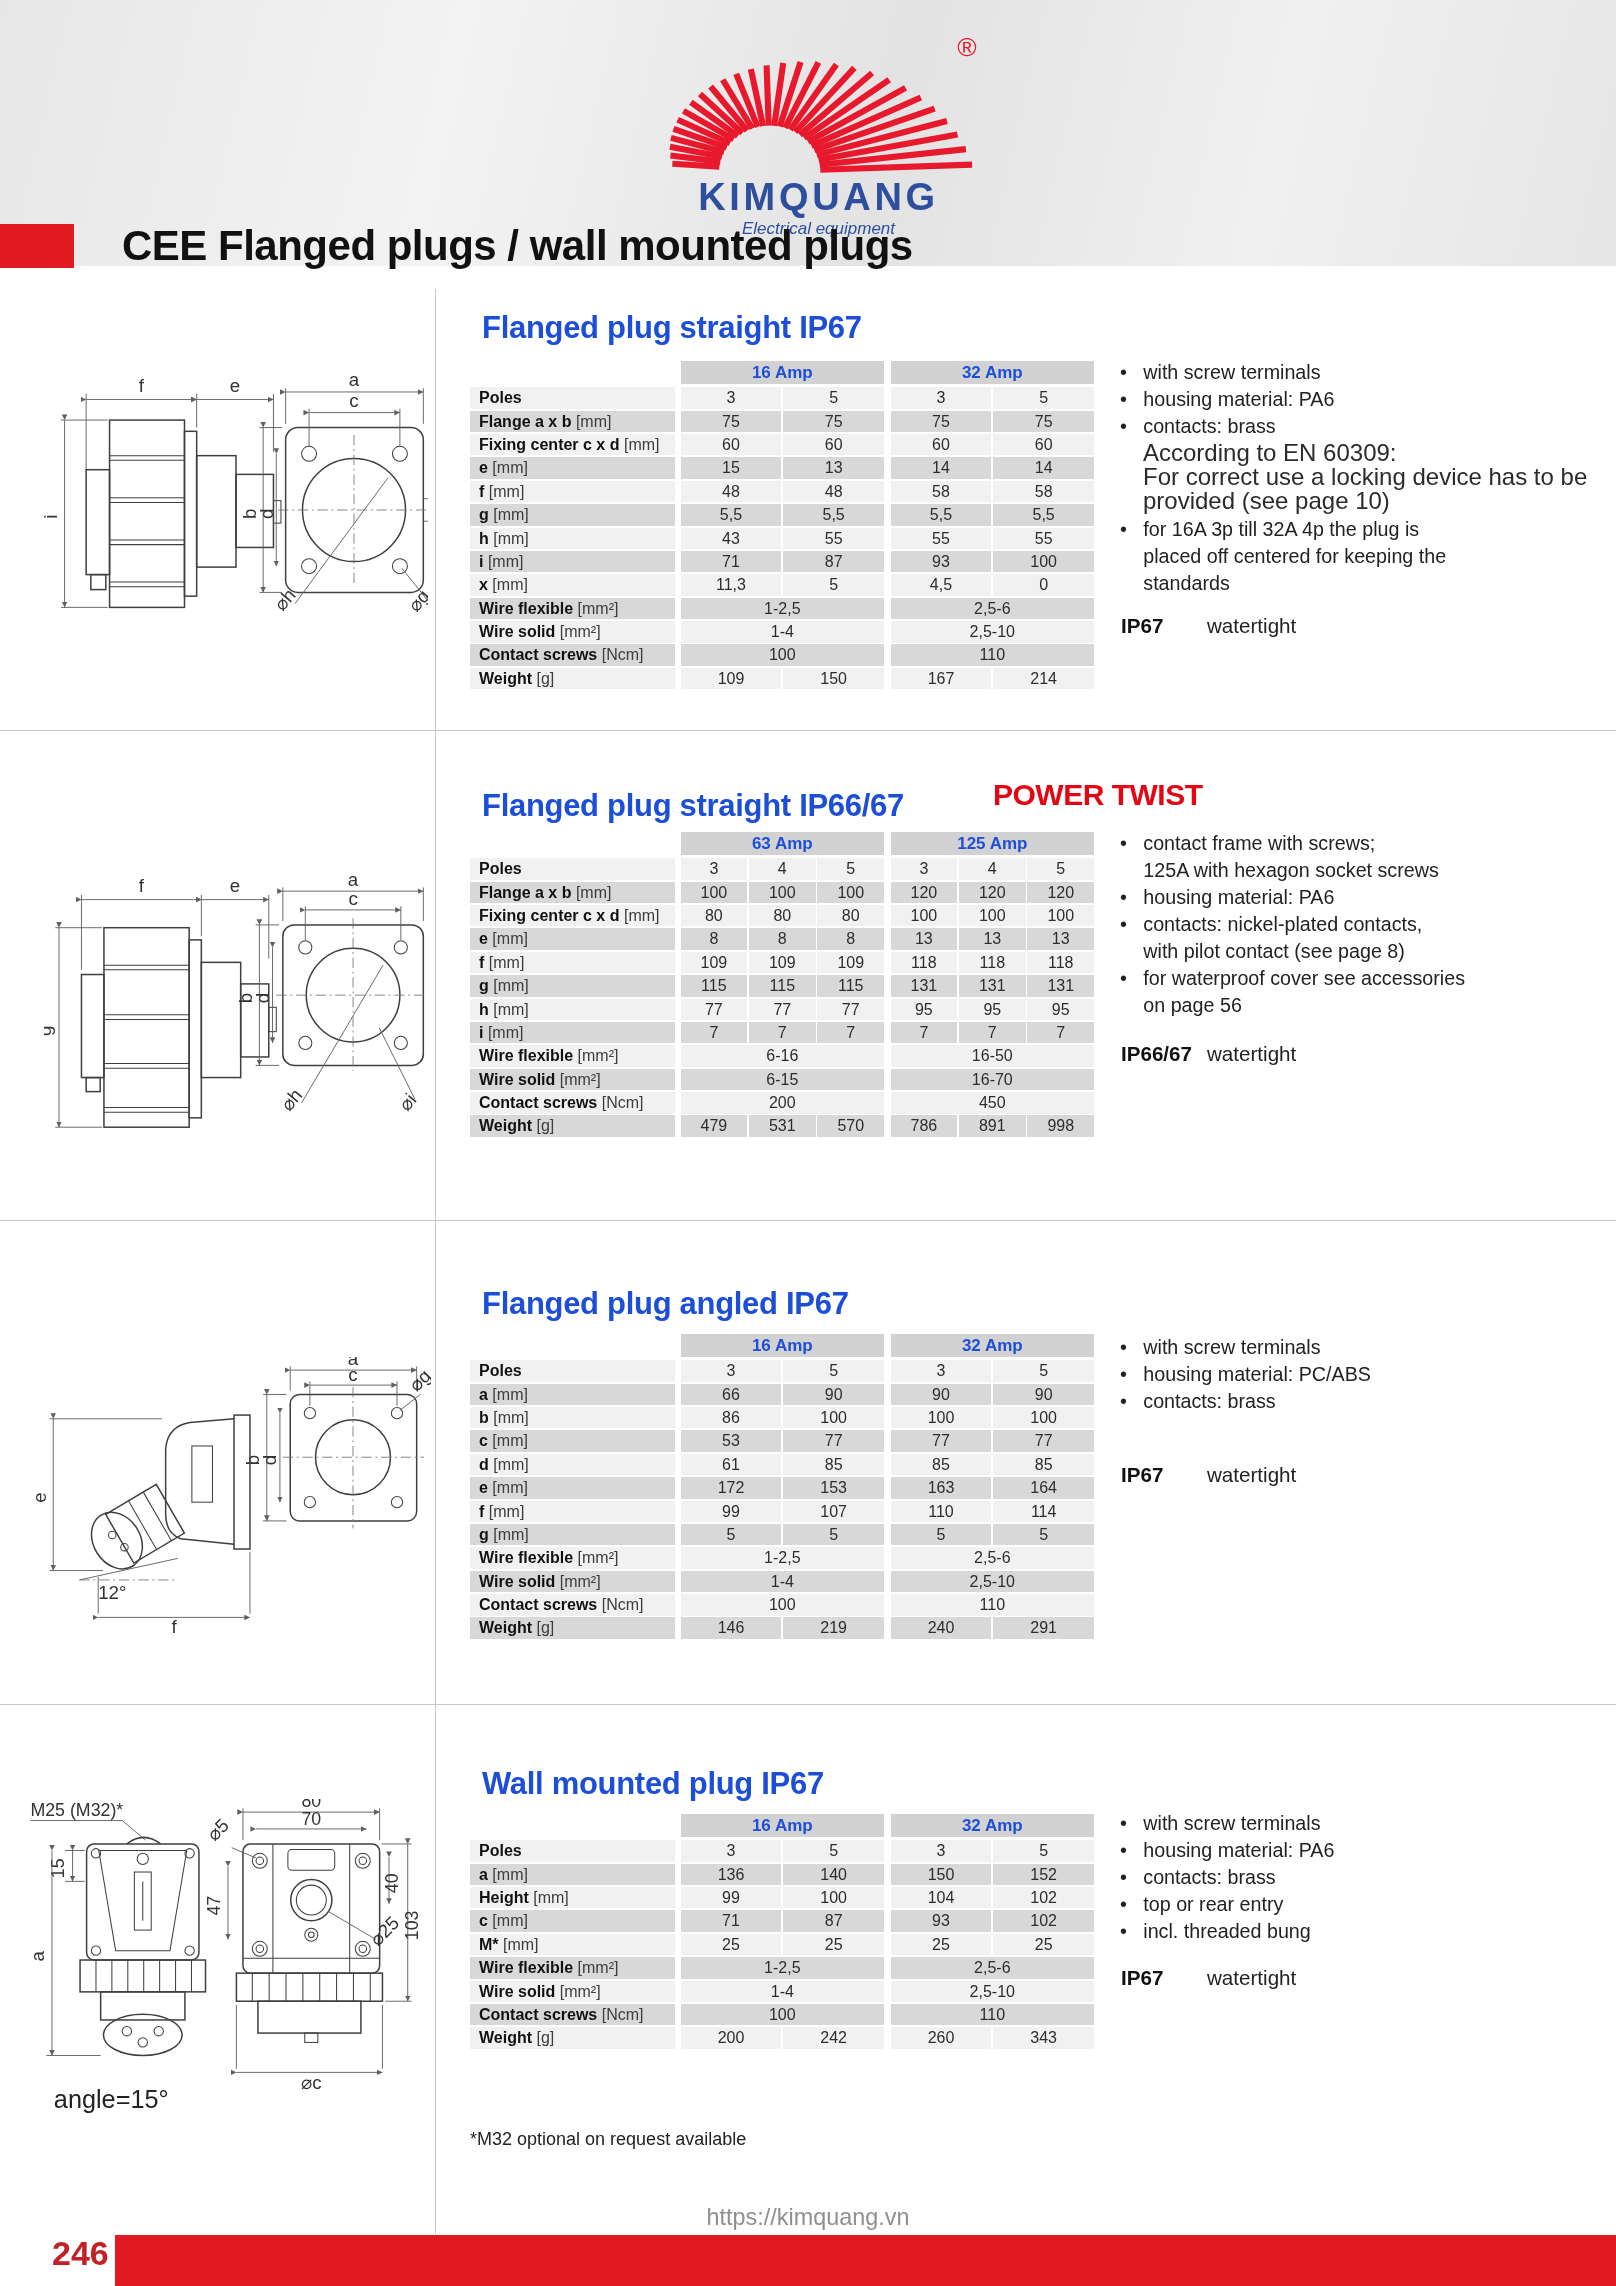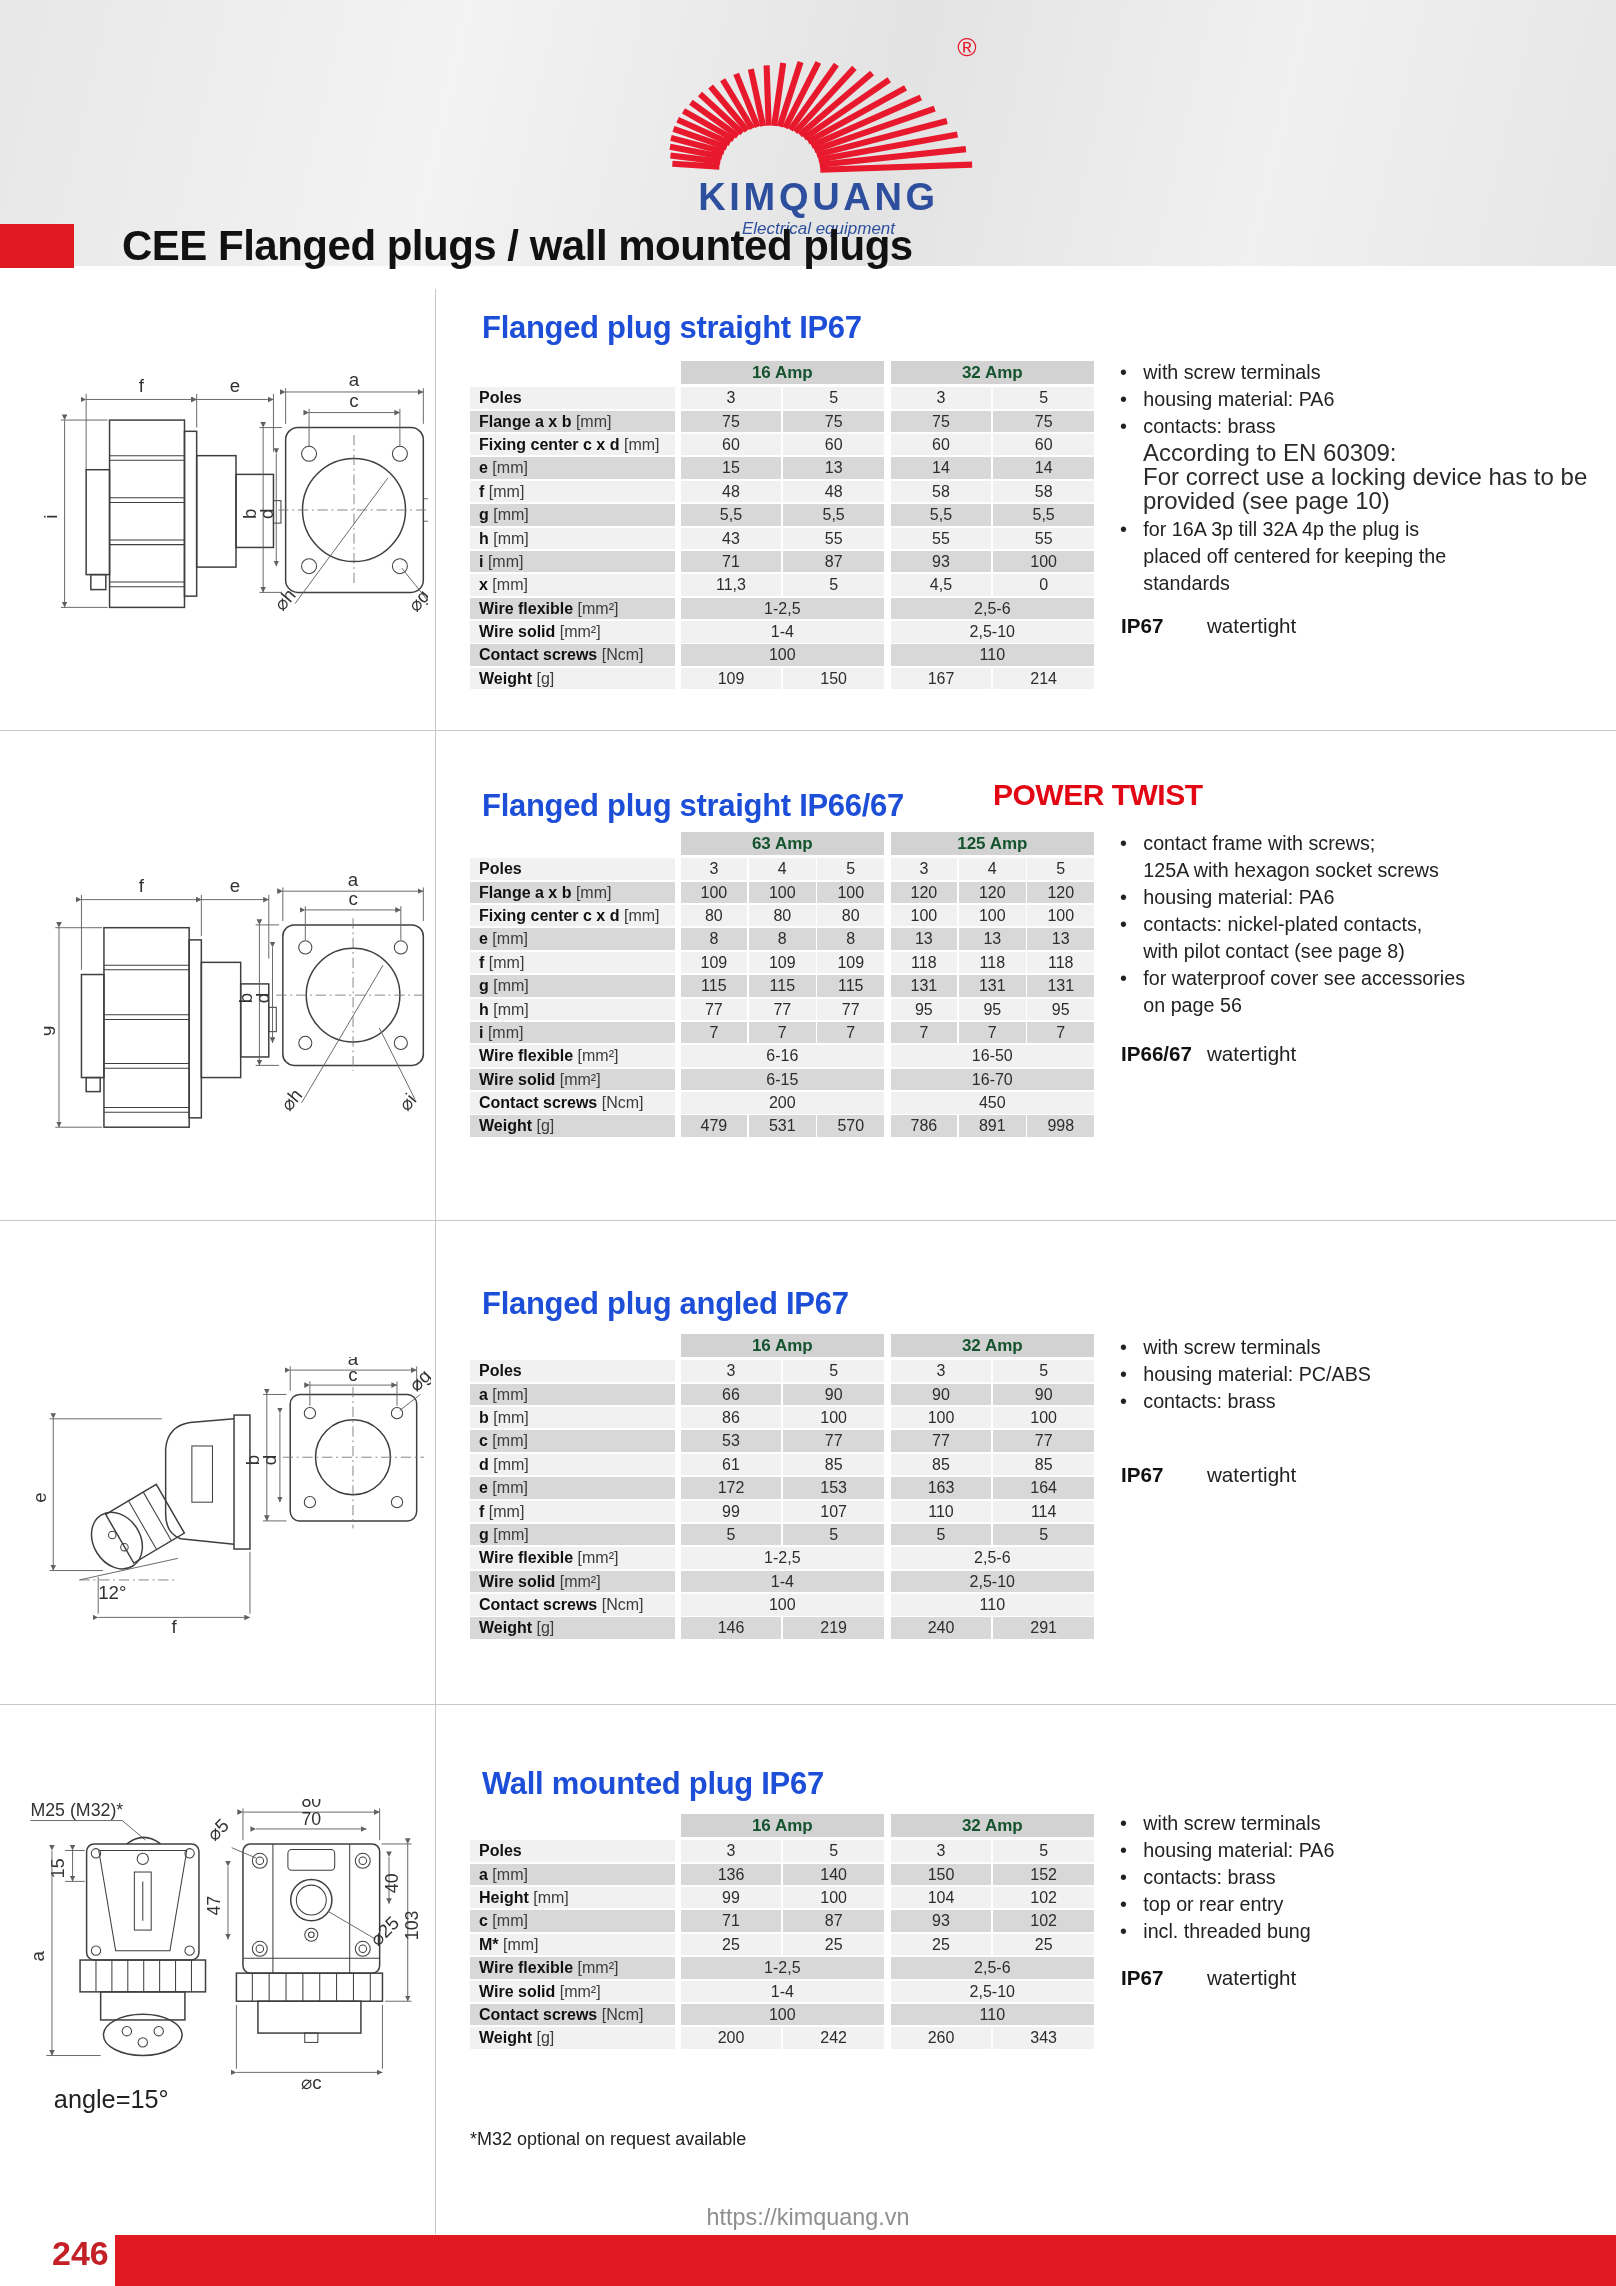--- a/index.html
+++ b/index.html
@@ -26,21 +26,21 @@
 
   
   .spec-table { position:absolute; width:624px; }
   .t-row { display:flex; height:21.5px; line-height:21.5px; margin-bottom:1.9px; gap:5.6px; font-size:16px; }
   .t-head { height:23.4px; line-height:23.4px; margin-bottom:2.8px; }
   .t-label { flex:0 0 205px; width:205px; padding-left:9px; white-space:nowrap; overflow:hidden; }
   .t-label b { font-weight:bold; color:#111; }
   .t-label .unit { font-weight:normal; color:#3c3c3c;margin-top:43px; }
   .t-vals { flex:1; display:flex; gap:6.6px; }
   .t-group { flex:1; display:flex; gap:1.9px; }
-  .t-group-head { flex:1; background:#d2d2d2; text-align:center; font-weight:bold; font-size:17px; color:#14532d; }
+  .t-group-head { flex:1; background:#d2d2d2; text-align:center; font-weight:bold; font-size:17px; color:#1d4ed8; }
   .t-cell { flex:1; text-align:center; color:#2d2d2d; }
   .row-light .t-cellbg { background:#f1f1f1; }
   .row-dark  .t-cellbg { background:#d8d8d8; }
 
   
   .bullets { position:absolute; width:468px; }
   .bullet-item { display:flex; gap:10.3px; font-size:19.7px; line-height:27px; color:#222; }
   .bullet-marker { flex:0 0 13px; }
   .bullet-text { white-space:pre-line; }
   .bullet-note { margin-left:23px; font-size:24px; line-height:24px; color:#2b2b2b;

